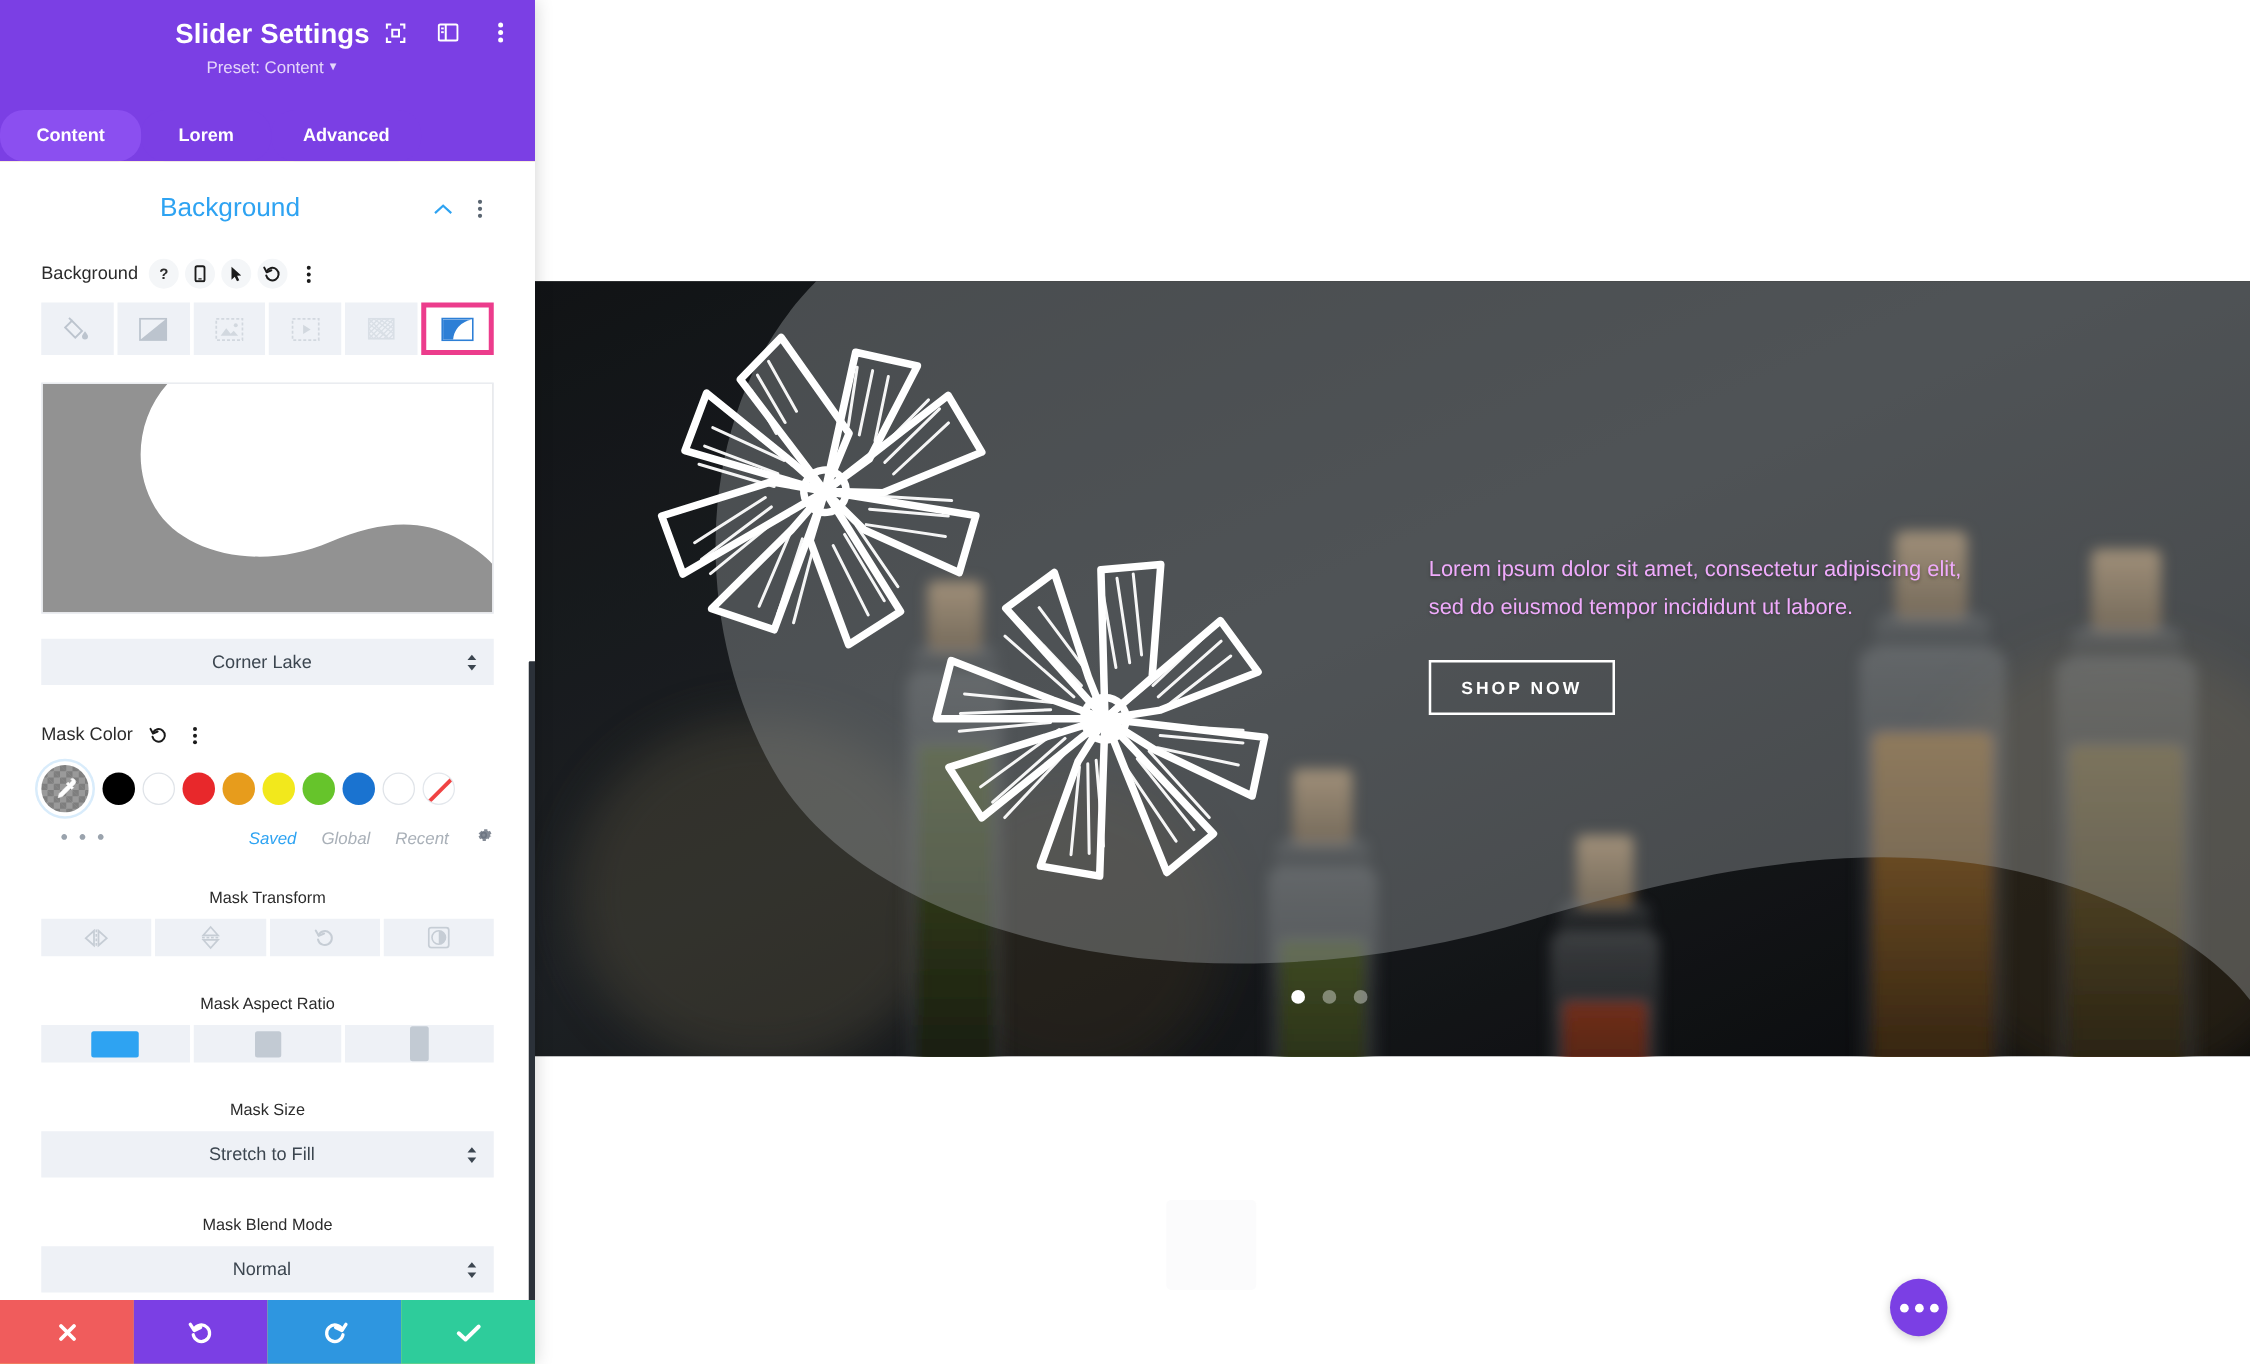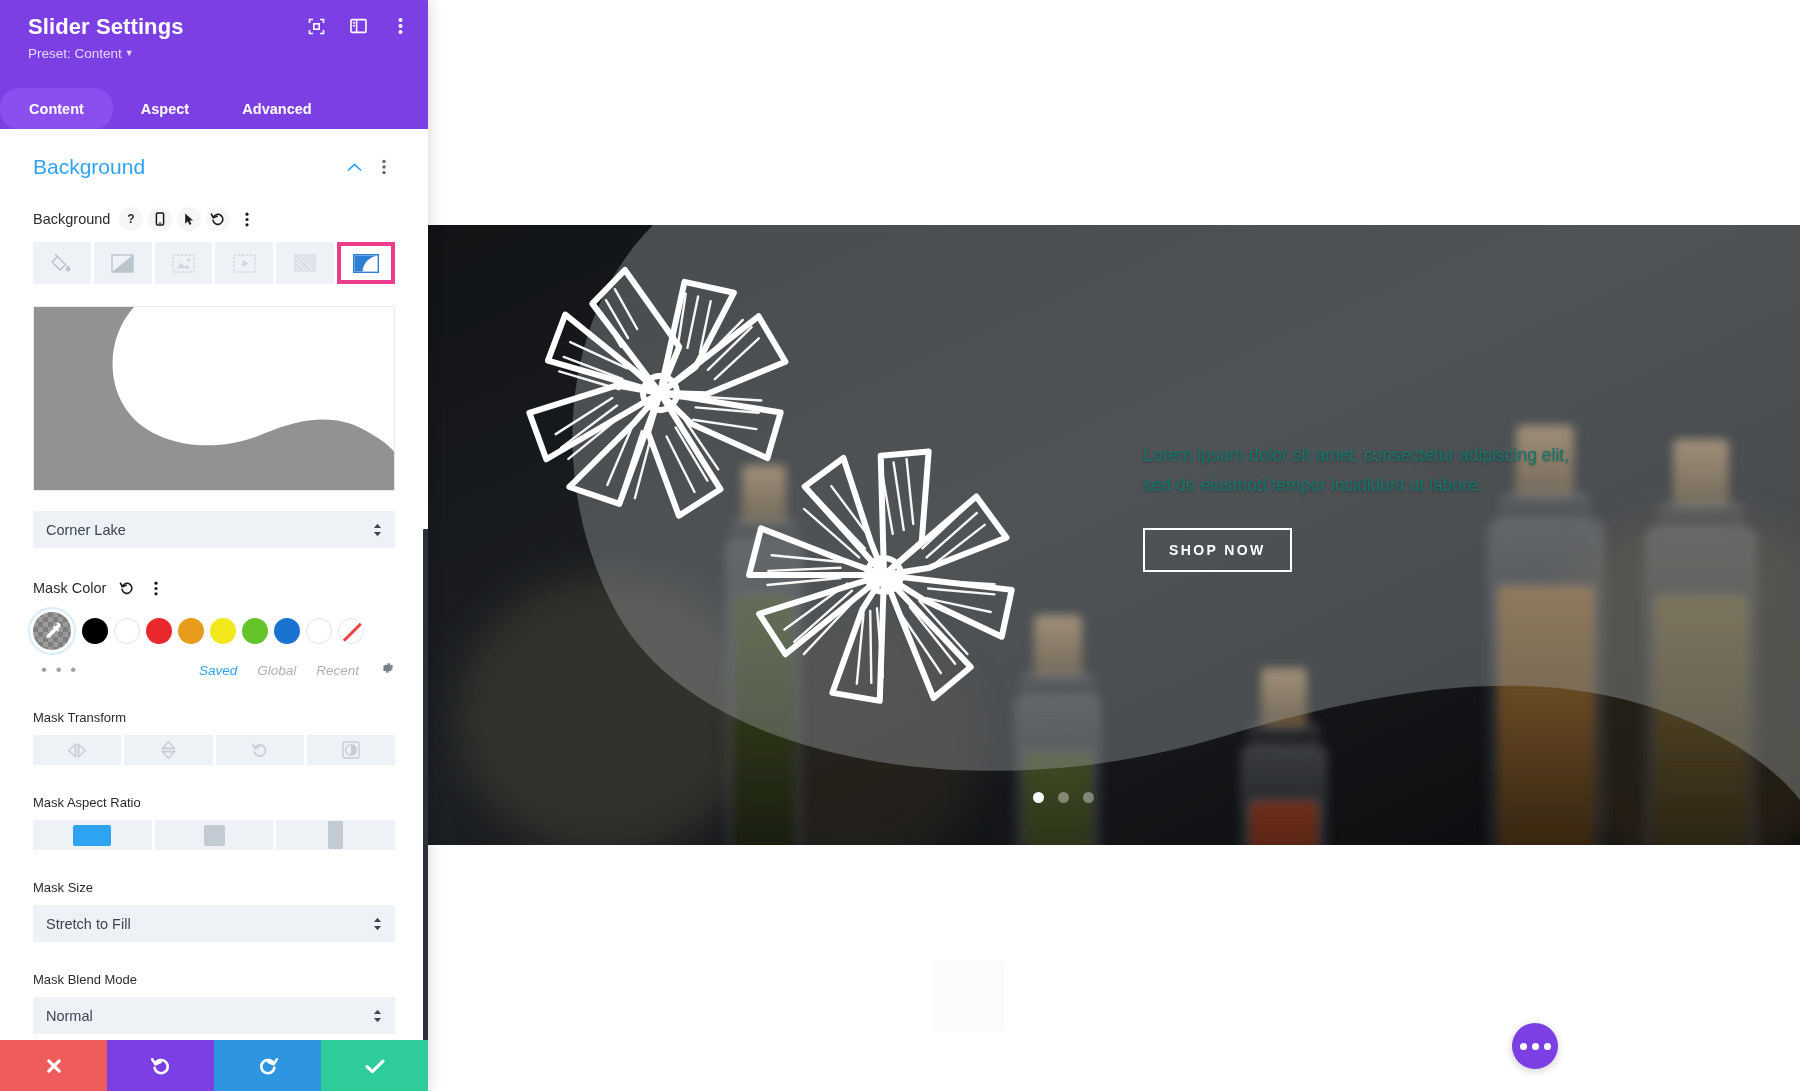--- a/index.html
+++ b/index.html
@@ -12,20 +12,21 @@
   #root { position: relative; width: 1800px; height: 1091px; background: #fff; }
 
   
   #panel {
     position: absolute; left: 0; top: 0;
     width: 428px; height: 1091px;
     background: #fde047;
     display: flex; flex-direction: column;
     box-shadow: 0 0 14px rgba(0,0,0,.18);
     z-index: 20;
+    text-align: center;
   }
   .panel-header {
     background: #7B3FE4;
     padding: 14px 20px 12px 28px;
     position: relative;
     height: 88px;
   }
   .panel-title {
     color: #fff; font-size: 22px; font-weight: bold; letter-spacing: .1px;
     line-height: 1.2;
@@ -189,21 +190,21 @@
   .slide-text {
     position: absolute; left: 715px; top: 195px; width: 520px; color: #fff;
   }
   .slide-title {
     font-family: "Liberation Serif", serif;
     font-style: italic; font-size: 53px; line-height: 1.12;
     font-weight: normal; letter-spacing: .3px;
     text-shadow: 0 1px 4px rgba(0,0,0,.35);
   }
   .slide-body {
-    margin-top: 20px; font-size: 17.5px; line-height: 1.72; color: #0f766e;
+    margin-top: 20px; font-size: 17.5px; line-height: 1.72; color: #f0abfc;
     text-shadow: 0 1px 3px rgba(0,0,0,.35);
   }
   .slide-btn {
     margin-top: 28px; display: inline-block;
     border: 2px solid #fff; color: #fff;
     padding: 12px 24px; font-size: 14px; font-weight: bold;
     letter-spacing: 2.4px; cursor: pointer;
   }
   .dots {
     position: absolute; left: 605px; bottom: 42px; display: flex; gap: 14px; z-index: 6;
@@ -265,21 +266,21 @@
                 <circle cx="2.5" cy="9" r="2"></circle>
                 <circle cx="2.5" cy="15" r="2"></circle>
               </g>
             </svg>
         </div>
       </div>
     </div>
 
     <div class="tabs">
       <div class="tab tab-content">Content</div>
-      <div class="tab tab-design">Aspect</div>
+      <div class="tab tab-design">Lorem</div>
       <div class="tab tab-advanced">Advanced</div>
     </div>
 
     <div class="panel-body">
       <div class="scroll-area">
 
         <div class="section-head">
           <div class="section-title">Background</div>
           <div class="section-act">
             <svg width="15" height="9" viewBox="0 0 15 9">

